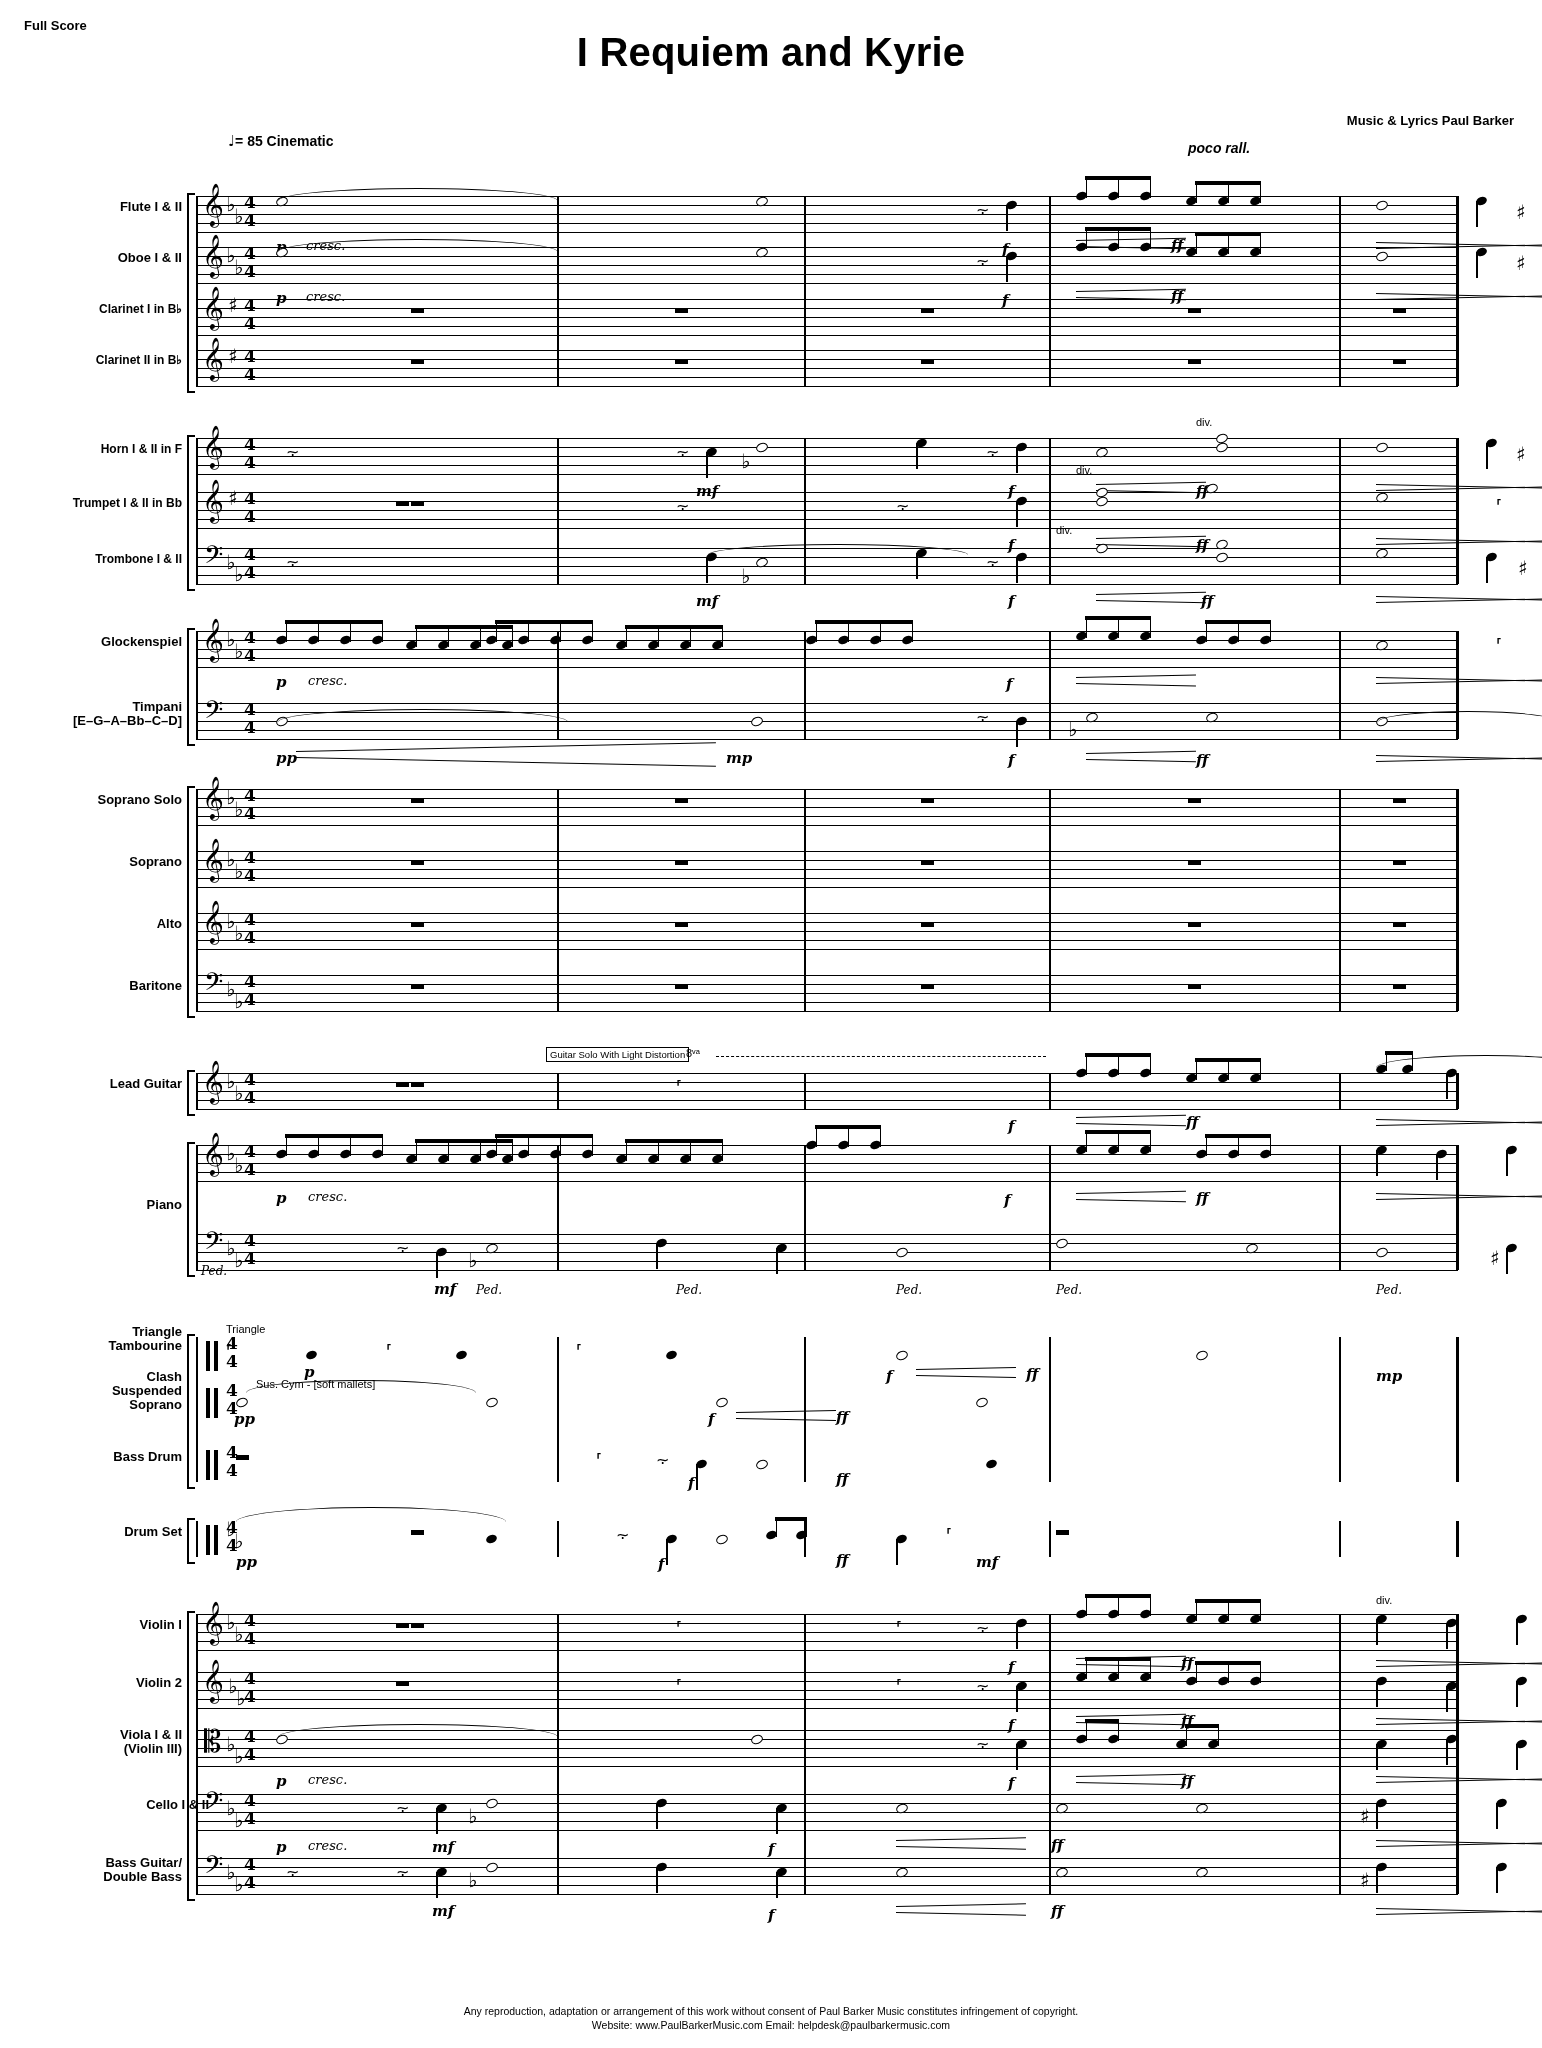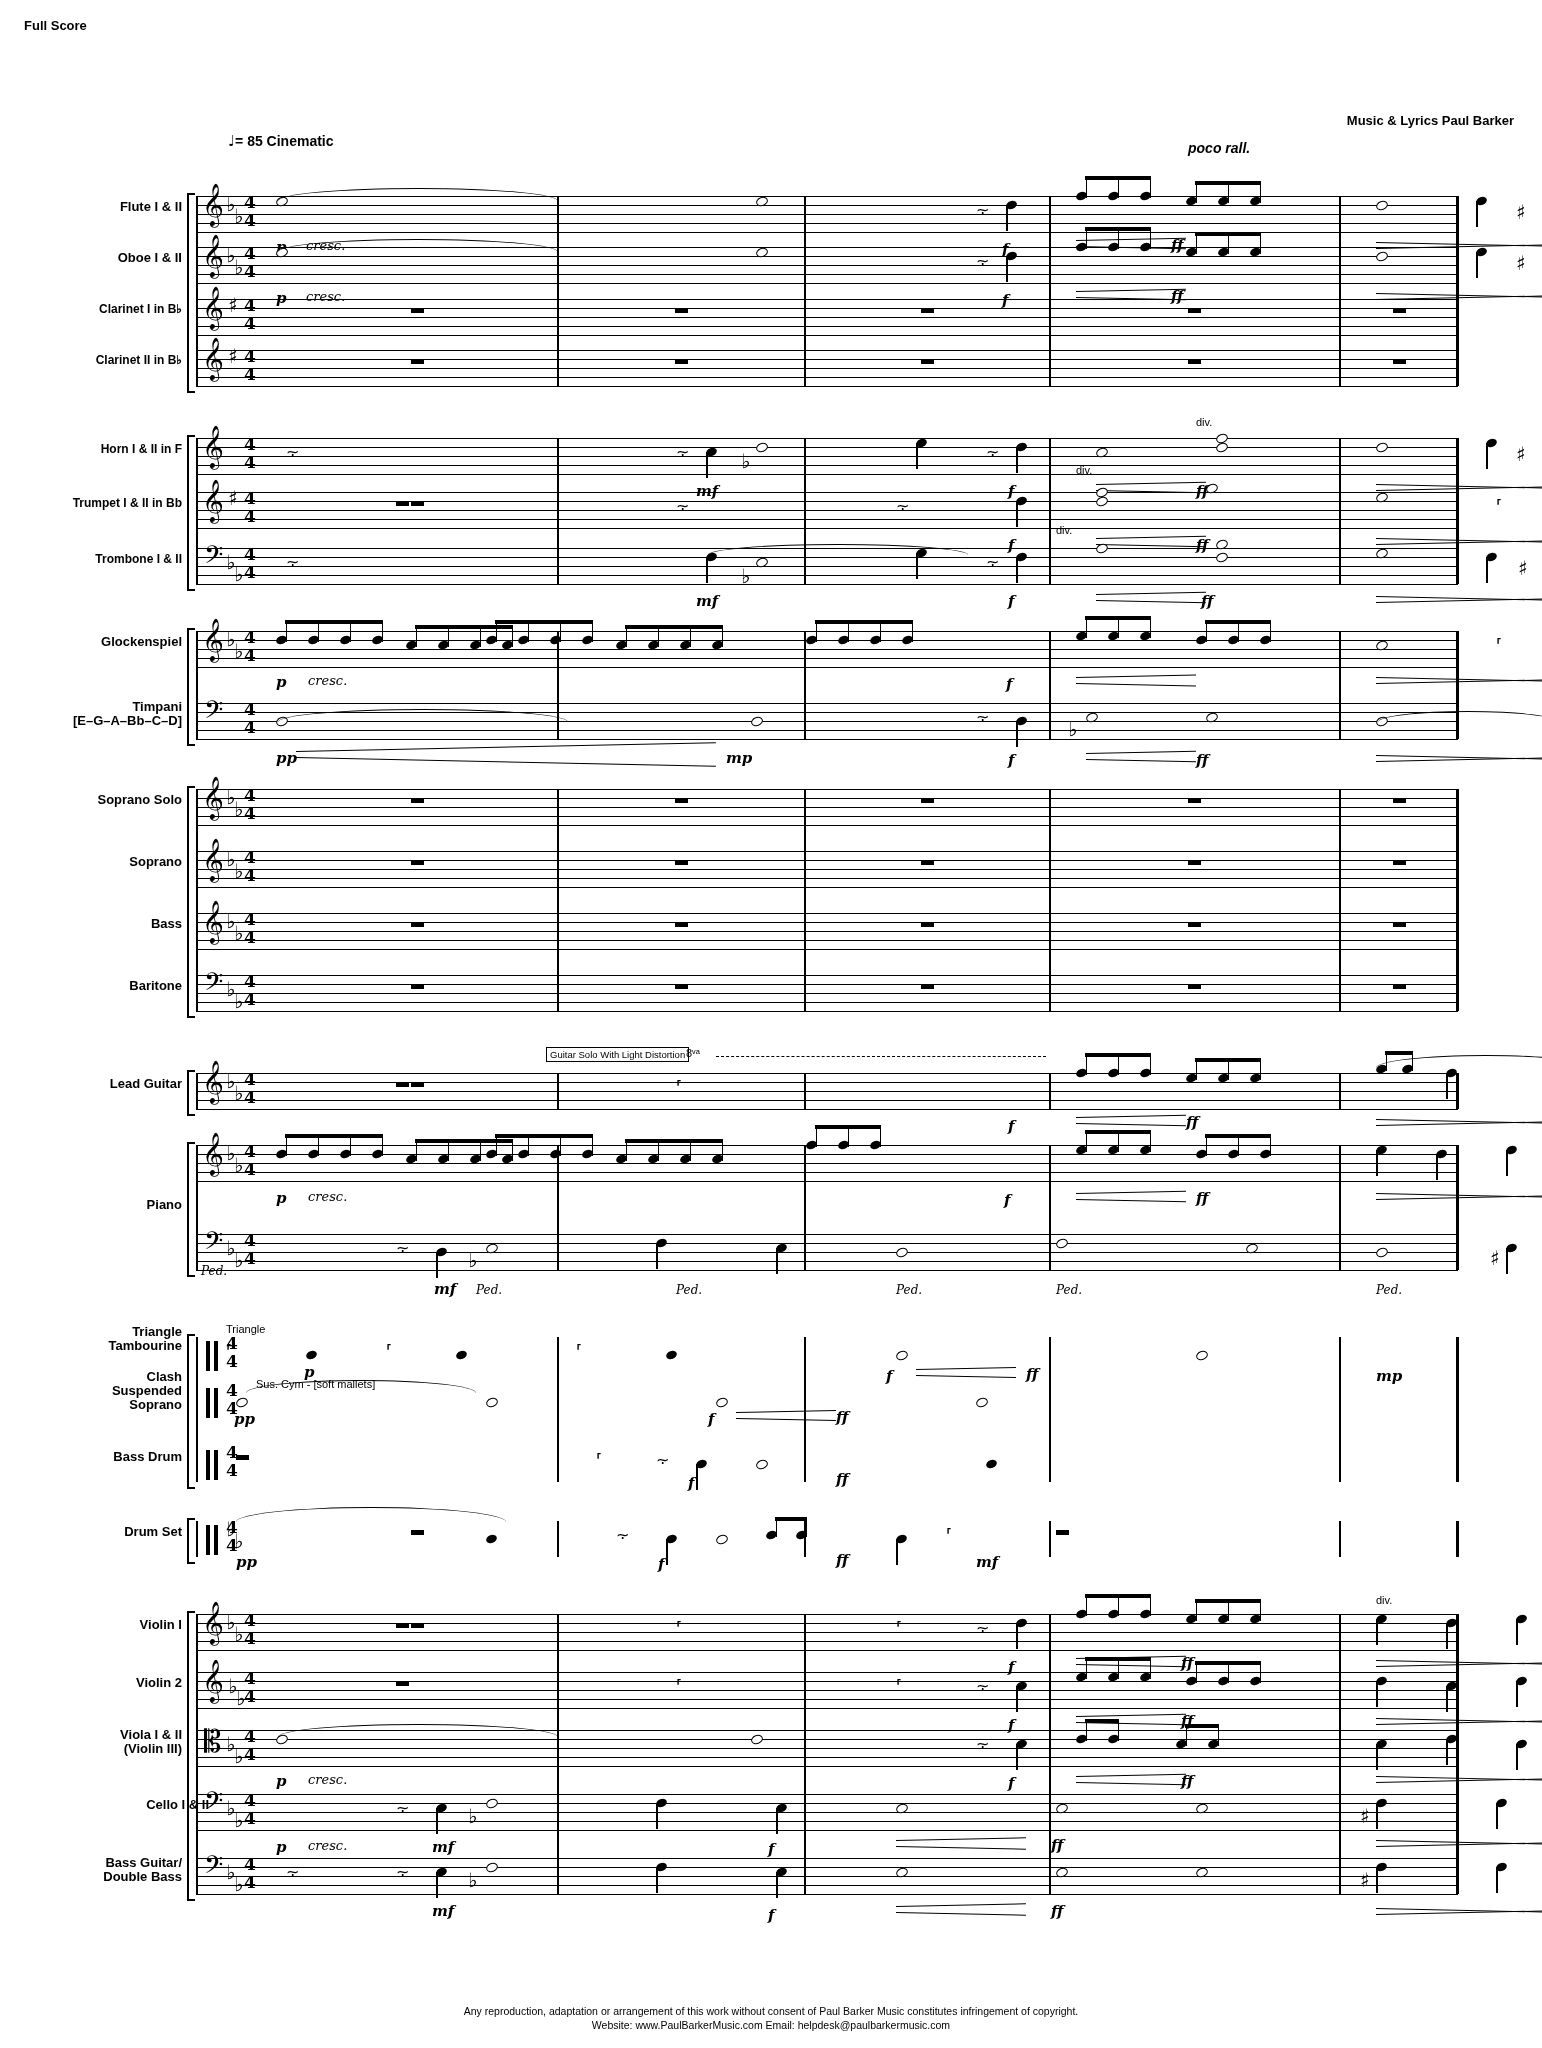--- a/index.html
+++ b/index.html
@@ -53,20 +53,21 @@
   .ped{position:absolute;font-family:"DejaVu Serif", serif;font-style:italic;font-size:12px;}
 
   .footer{position:absolute;left:0;width:1542px;text-align:center;font-size:10.5px;line-height:14px;}
 </style>
 </head>
 <body>
 
 <div class="page">
 
   <div class="full-score">Full Score</div>
+  <div class="title">I Requiem and Kyrie</div>
   <div class="credit">Music &amp; Lyrics Paul Barker</div>
 
   <div class="tempo"><span class="note">♩</span><span>= 85 Cinematic</span></div>
   <div class="poco">poco rall.</div>
 
   <div id="staves">
       <div class="staff" style="top: 196px; left: 196px; width: 1262px;">
         <div class="ln"></div>
         <div class="ln"></div>
         <div class="ln"></div>
@@ -287,21 +288,21 @@
       <div class="lbl" style="left: 0px; width: 182px; top: 251px;"><span>Oboe I &amp; II</span></div>
       <div class="lbl small" style="left: 0px; width: 182px; top: 302px;"><span>Clarinet I in B♭</span></div>
       <div class="lbl small" style="left: 0px; width: 182px; top: 353px;"><span>Clarinet II in B♭</span></div>
       <div class="lbl small" style="left: 0px; width: 182px; top: 442px;"><span>Horn I &amp; II in F</span></div>
       <div class="lbl small" style="left: 0px; width: 182px; top: 496px;"><span>Trumpet I &amp; II in Bb</span></div>
       <div class="lbl small" style="left: 0px; width: 182px; top: 552px;"><span>Trombone I &amp; II</span></div>
       <div class="lbl" style="left: 0px; width: 182px; top: 635px;"><span>Glockenspiel</span></div>
       <div class="lbl" style="left: 0px; width: 182px; top: 700px;"><span>Timpani</span><br><span>[E–G–A–Bb–C–D]</span></div>
       <div class="lbl" style="left: 0px; width: 182px; top: 793px;"><span>Soprano Solo</span></div>
       <div class="lbl" style="left: 0px; width: 182px; top: 855px;"><span>Soprano</span></div>
-      <div class="lbl" style="left: 0px; width: 182px; top: 917px;"><span>Bass</span></div>
+      <div class="lbl" style="left: 0px; width: 182px; top: 917px;"><span>Alto</span></div>
       <div class="lbl" style="left: 0px; width: 182px; top: 979px;"><span>Baritone</span></div>
       <div class="lbl" style="left: 0px; width: 182px; top: 1077px;"><span>Lead Guitar</span></div>
       <div class="lbl" style="left: 0px; width: 182px; top: 1198px;"><span>Piano</span></div>
       <div class="lbl" style="left: 0px; width: 182px; top: 1325px;"><span>Triangle</span><br><span>Tambourine</span></div>
       <div class="lbl" style="left: 0px; width: 182px; top: 1370px;"><span>Clash</span><br><span>Suspended</span><br><span>Soprano</span></div>
       <div class="lbl" style="left: 0px; width: 182px; top: 1450px;"><span>Bass Drum</span></div>
       <div class="lbl" style="left: 0px; width: 182px; top: 1525px;"><span>Drum Set</span></div>
       <div class="lbl" style="left: 0px; width: 182px; top: 1618px;"><span>Violin I</span></div>
       <div class="lbl" style="left: 0px; width: 182px; top: 1676px;"><span>Violin 2</span></div>
       <div class="lbl" style="left: 0px; width: 182px; top: 1728px;"><span>Viola I &amp; II</span><br><span>(Violin III)</span></div>

